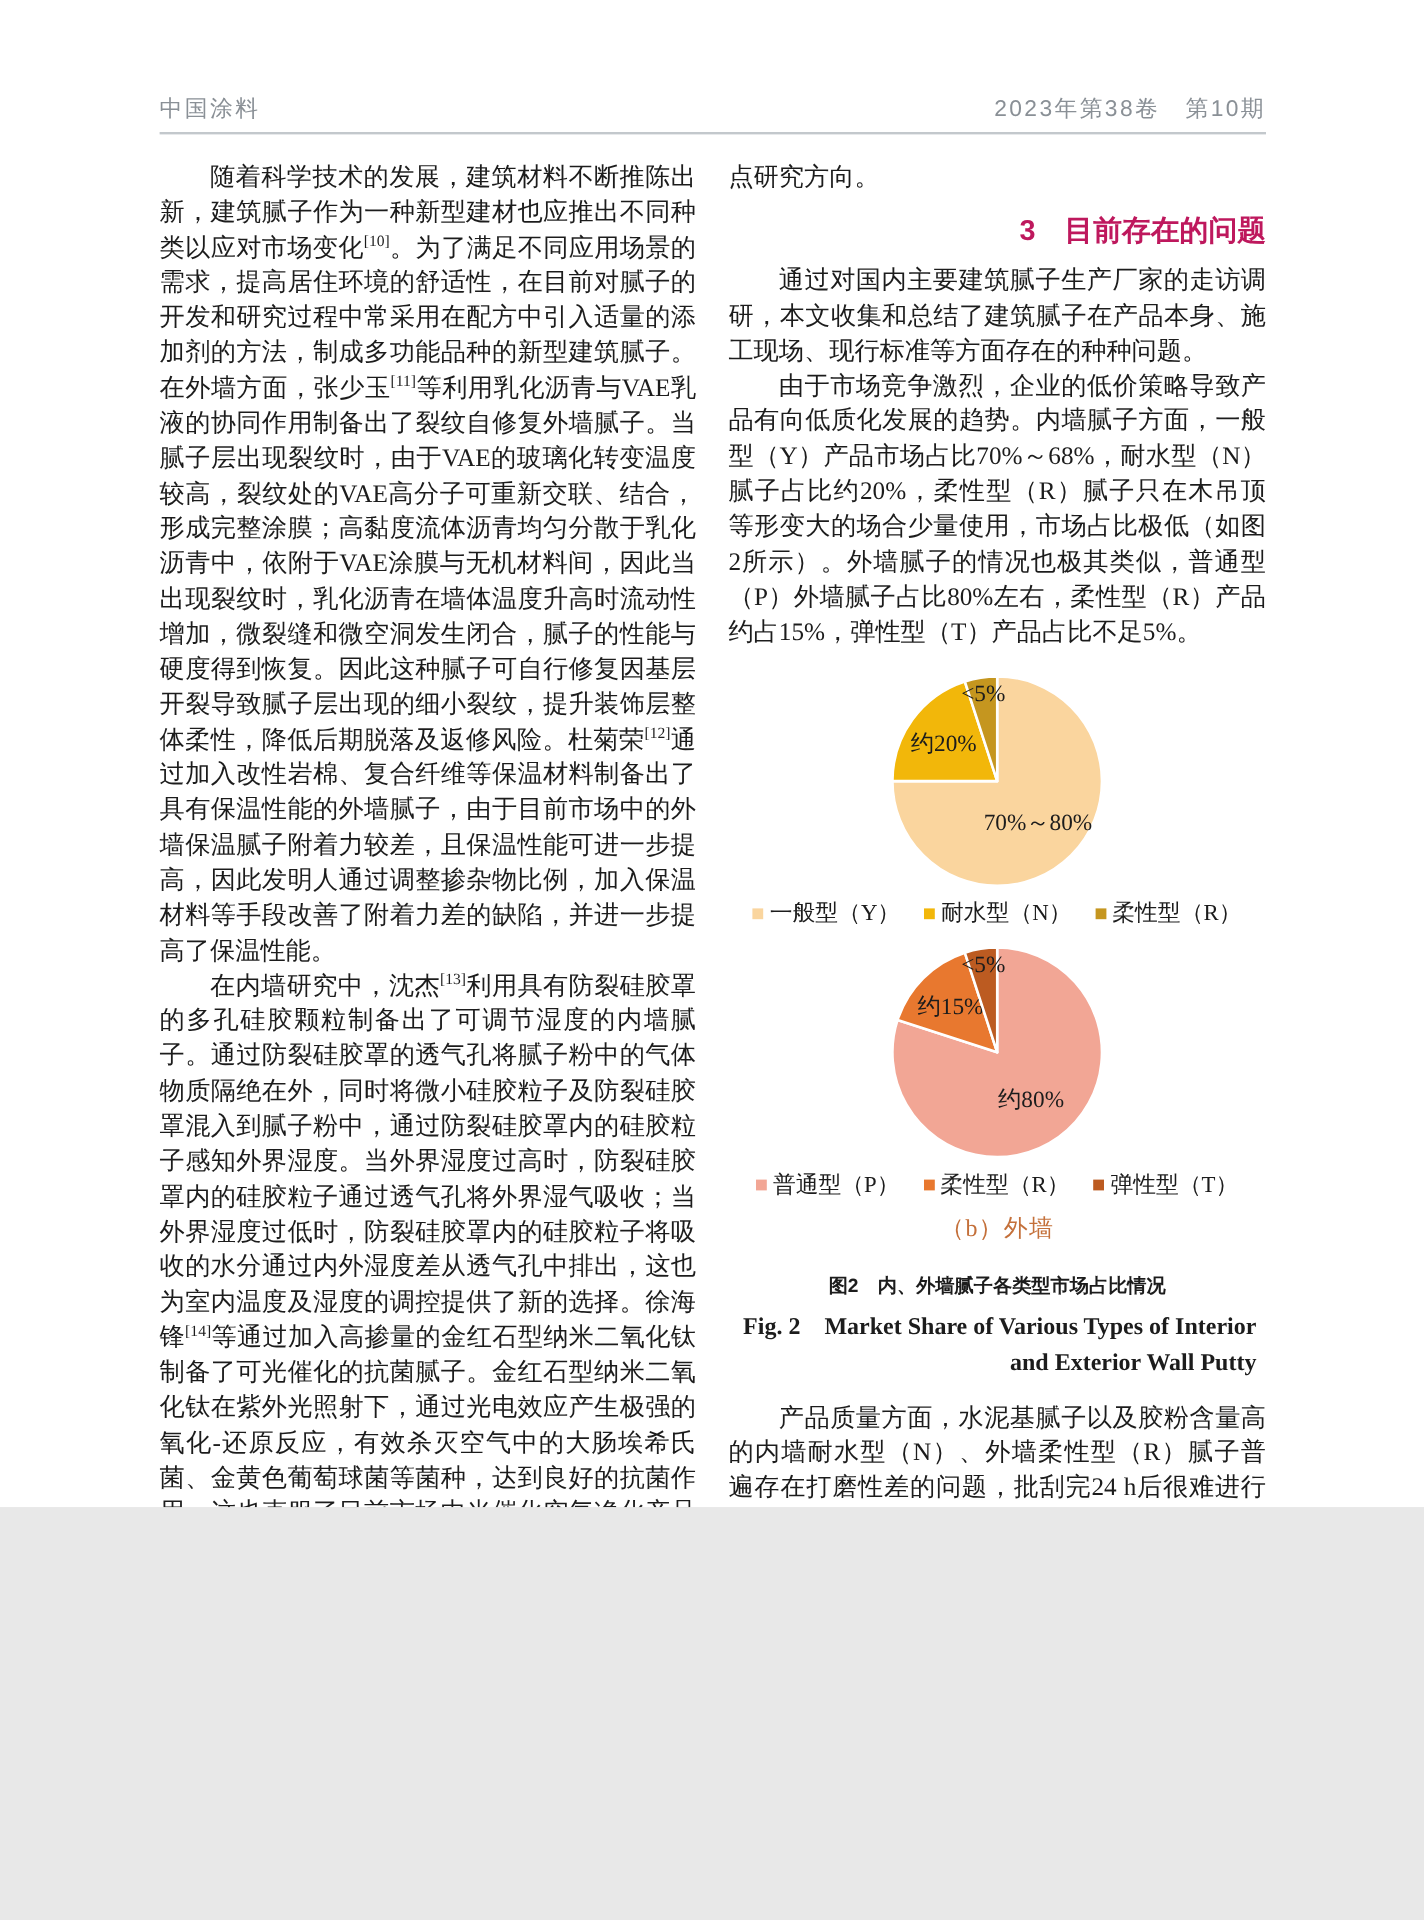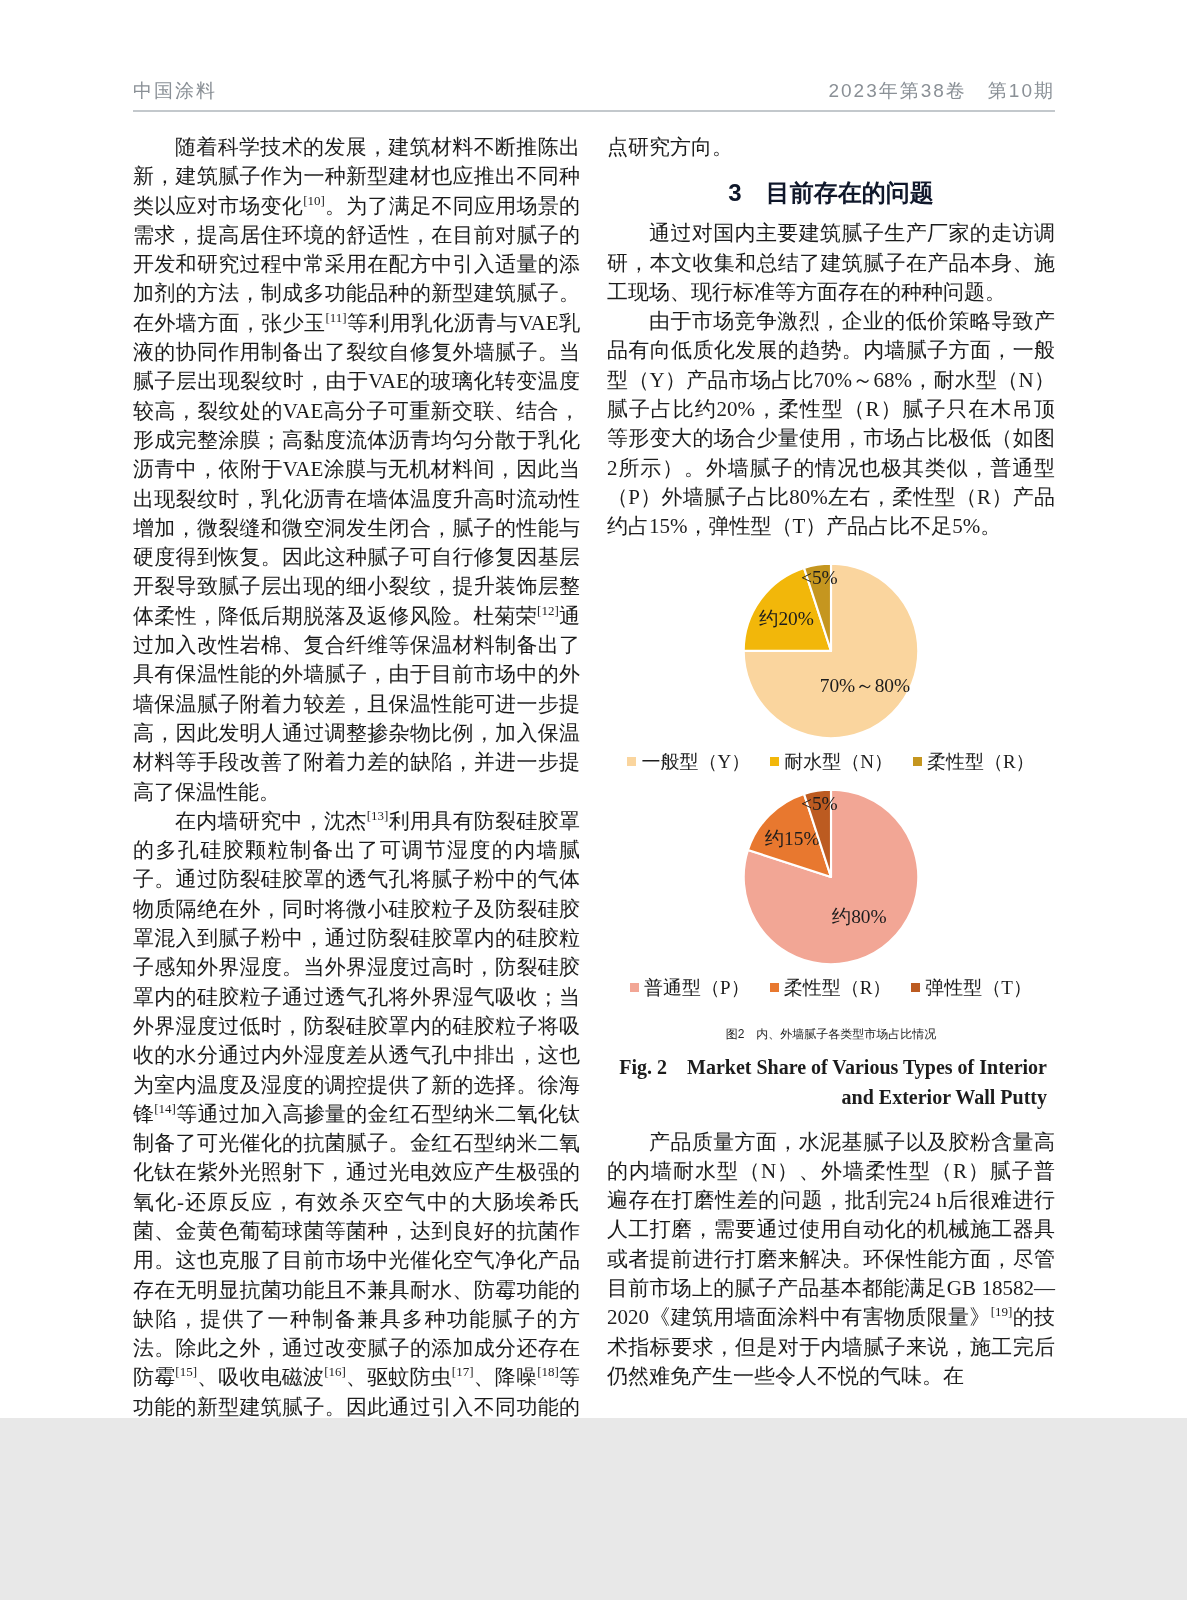--- a/index.html
+++ b/index.html
@@ -1,18 +1,18 @@
 <!DOCTYPE html>
 <html lang="zh"><head>
 <meta charset="utf-8">
 <style>
   html,body{margin:0;padding:0;background:#e8e8e8;}
   .page{
     position:relative;
-    width:1187px;height:1418px;
+    width:1187px;height:1256px;
     margin:0 auto;
     background:#ffffff;
     font-family:"Liberation Serif","DejaVu Serif",serif;
     color:#1c1c1c;
     overflow:hidden;
   }
   
   .header{
     position:absolute;left:133px;top:78px;width:922px;
     display:flex;justify-content:space-between;align-items:flex-end;
@@ -24,22 +24,22 @@
   
   .col{position:absolute;top:133px;font-size:21px;line-height:29.3px;text-align:justify;}
   .col p{margin:0;}
   .col-left{left:133px;width:447px;}
   .col-right{left:607px;width:448px;}
   .indent{text-indent:2em;}
   sup{font-size:0.62em;line-height:0;}
   
   .section-heading{
     font-family:"Liberation Sans","DejaVu Sans",sans-serif;
-    font-size:24px;font-weight:bold;color:#0f172a;
-    margin:15px 0 10px 0;line-height:32px;text-align:center;
+    font-size:24px;font-weight:bold;color:#be185d;
+    margin:15px 0 10px 0;line-height:32px;text-align:right;
   }
   .subsection-heading{
     font-family:"Liberation Sans","DejaVu Sans",sans-serif;
     font-size:20px;font-weight:bold;color:#df7f3a;
     margin:7px 0 6px 0;line-height:28px;text-align:left;
   }
   
   .figure{margin-top:10px;text-align:center;}
   .pie-block{margin:0 auto;}
   .pie-block svg{width:194px;height:194px;display:block;margin:4px auto 0 auto;}
@@ -51,21 +51,21 @@
     display:flex;justify-content:center;align-items:center;gap:20px;
     margin-top:4px;font-size:19px;line-height:24px;text-align:left;
   }
   .legend-item{display:inline-flex;align-items:center;white-space:nowrap;}
   .swatch{display:inline-block;width:9px;height:9px;margin-right:5px;flex:none;}
   .pie-caption{
     font-size:20px;color:#c4703a;margin:10px 0 14px 0;letter-spacing:1px;
   }
   .fig-caption-zh{
     font-family:"Liberation Sans","DejaVu Sans",sans-serif;
-    font-size:12px;font-weight:normal;color:#1c1c1c;margin-top:20px;line-height:28px;
+    font-size:16px;font-weight:bold;color:#1c1c1c;margin-top:20px;line-height:28px;
   }
   .fig-caption-en{
     font-size:20px;font-weight:bold;line-height:30px;
     max-width:432px;margin:4px auto 0 auto;text-align:right;
   }
   .after-figure{margin-top:16px !important;}
   
   .footer{
     position:absolute;left:136px;top:1503px;
     display:flex;align-items:center;
@@ -150,20 +150,21 @@
             </span>
             <span class="legend-item">
               <span class="swatch" style="background: rgb(232, 120, 47);"></span>
               <span>柔性型（R）</span>
             </span>
             <span class="legend-item">
               <span class="swatch" style="background: rgb(188, 91, 33);"></span>
               <span>弹性型（T）</span>
             </span>
           </div>
+        <div class="pie-caption">（b）外墙</div>
       </div>
 
       <div class="fig-caption-zh">图2　内、外墙腻子各类型市场占比情况</div>
       <div class="fig-caption-en">Fig. 2　Market Share of Various Types of Interior and Exterior Wall Putty</div>
     </div>
 
     <p class="indent after-figure">产品质量方面，水泥基腻子以及胶粉含量高的内墙耐水型（N）、外墙柔性型（R）腻子普遍存在打磨性差的问题，批刮完24 h后很难进行人工打磨，需要通过使用自动化的机械施工器具或者提前进行打磨来解决。环保性能方面，尽管目前市场上的腻子产品基本都能满足GB 18582—2020《建筑用墙面涂料中有害物质限量》<sup>[19]</sup>的技术指标要求，但是对于内墙腻子来说，施工完后仍然难免产生一些令人不悦的气味。在</p>
   </div>
 
   <div class="footer">

